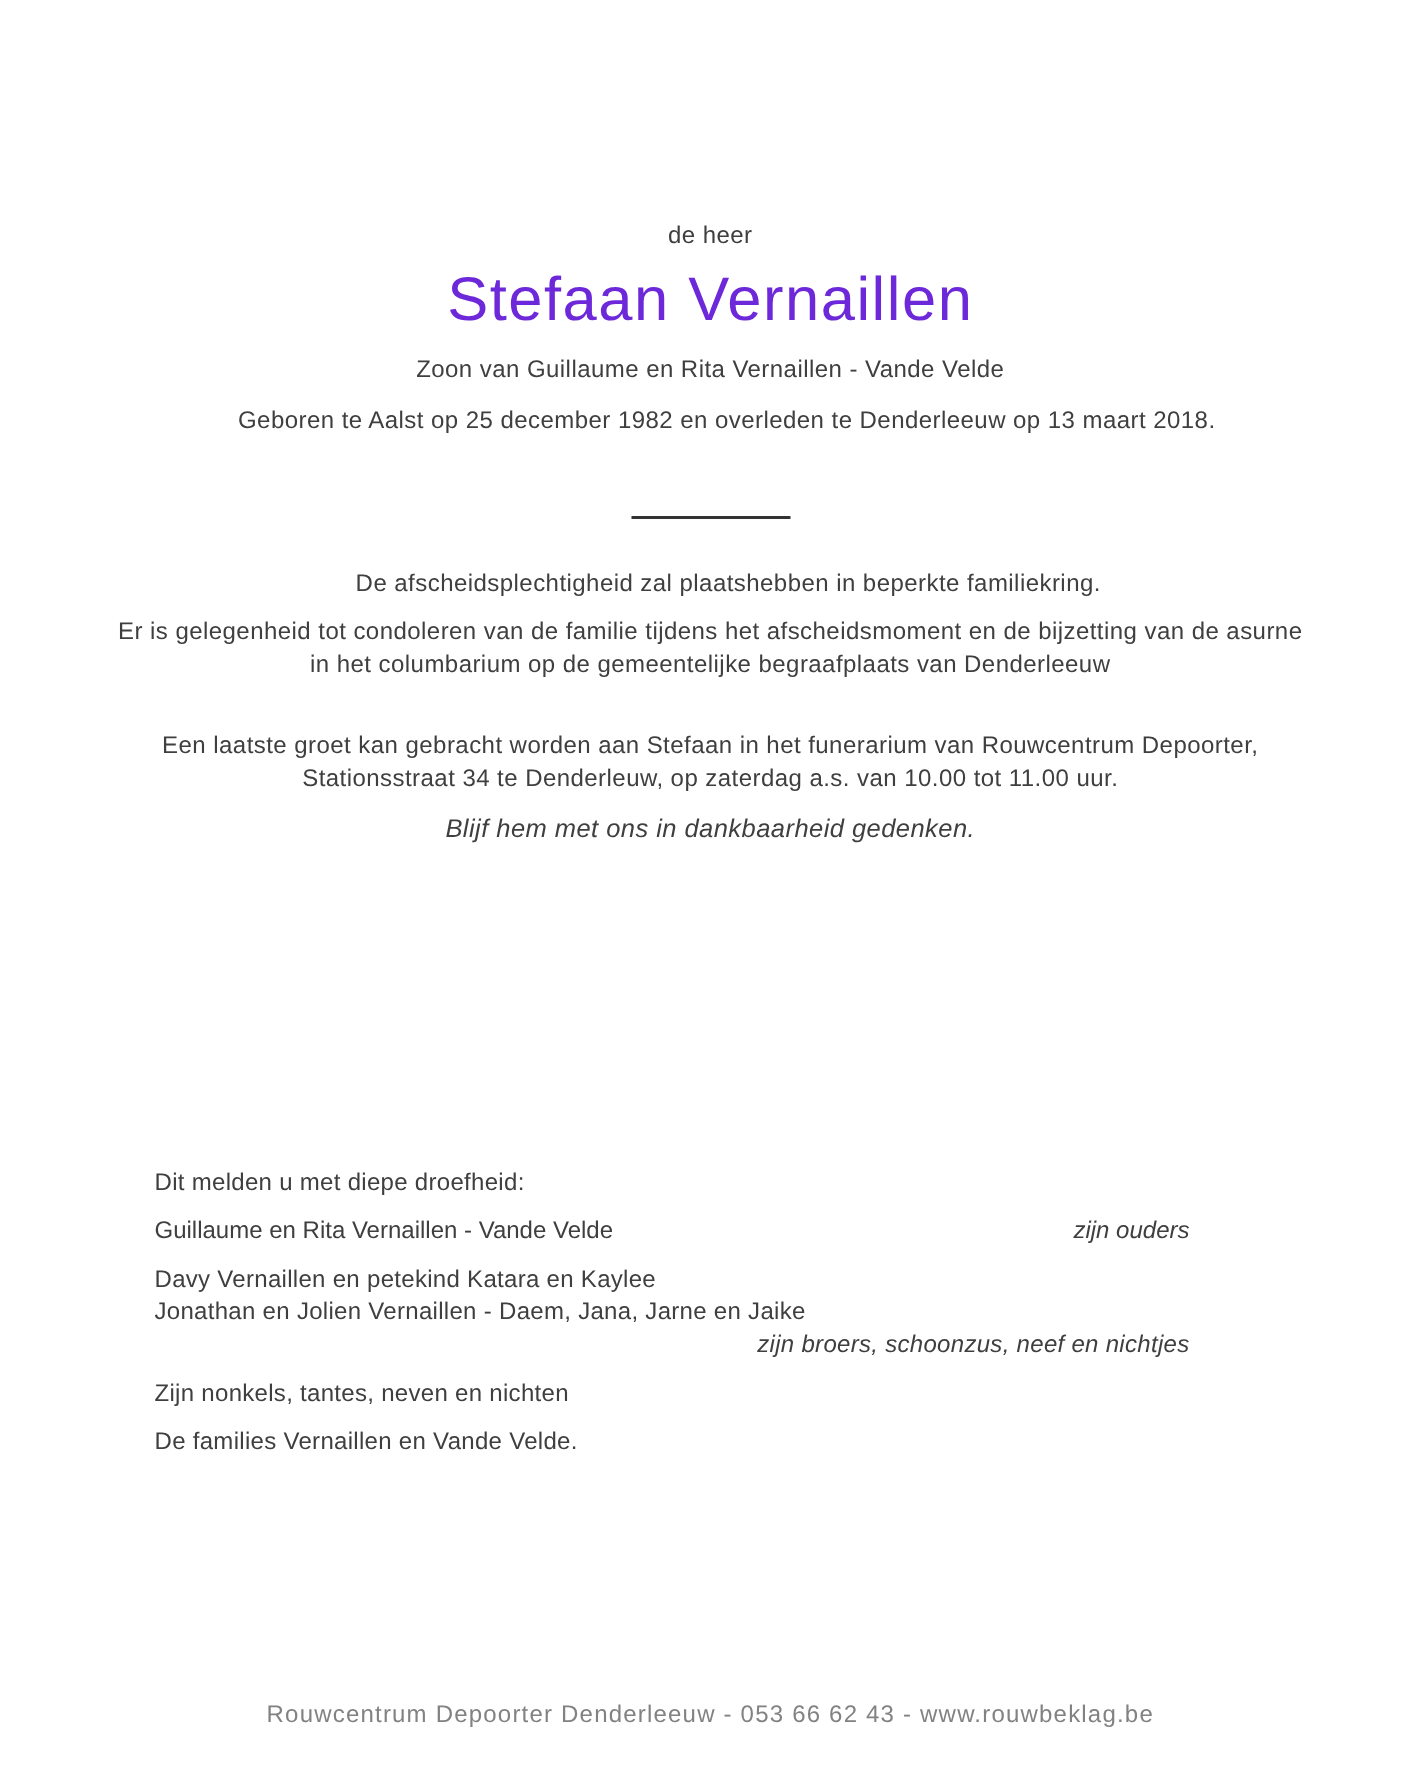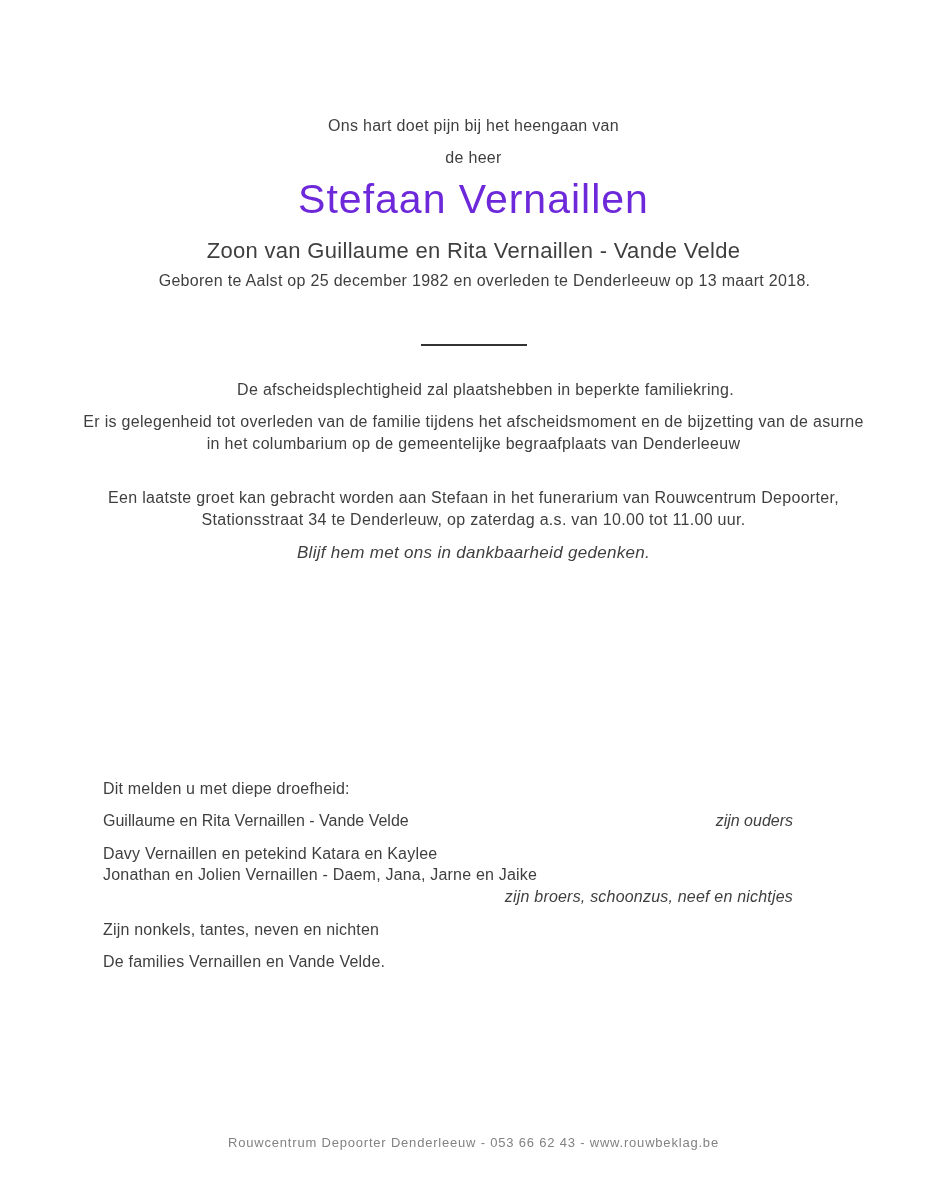--- a/index.html
+++ b/index.html
@@ -24,21 +24,21 @@
     text-align: center;
     font-size: 16px;
     font-weight: 300;
     letter-spacing: 0.3px;
     color: #3f3f3f;
     white-space: nowrap;
   }
   .intro-line        { top: 117px; }
   .salutation-line   { top: 149px; }
   .deceased-name     { top: 176px; font-size: 41px; letter-spacing: 1px; color: #6d28d9; }
-  .relation-line     { top: 238px; font-size: 22px; }
+  .relation-line     { top: 238px; font-size: 16px; }
   .dates-line        { top: 272px; padding-left: 11px; }
   .divider {
     position: absolute;
     top: 336px;
     left: 50%;
     width: 106px;
     margin-left: -53px;
     border: 0;
     border-top: 2px solid #333333;
   }
@@ -86,41 +86,40 @@
   .siblings-line-2   { top: 866px; }
   .siblings-relation { top: 888px; text-align: right; font-style: italic; }
   .relatives-line    { top: 921px; }
   .families-line     { top: 953px; }
   .footer-line {
     position: absolute;
     top: 1135px;
     left: 0;
     width: 100%;
     text-align: center;
-    font-size: 13px;
+    font-size: 16px;
     letter-spacing: 0.8px;
     color: #828282;
     white-space: nowrap;
   }
 </style>
 </head>
 <body>
 
 <div class="page">
 
-  <div class="line intro-line">Ons hart doet pijn bij het heengaan van</div>
   <div class="line salutation-line">de heer</div>
   <div class="line deceased-name">Stefaan Vernaillen</div>
   <div class="line relation-line">Zoon van Guillaume en Rita Vernaillen - Vande Velde</div>
   <div class="line dates-line">Geboren te Aalst op 25 december 1982 en overleden te Denderleeuw op 13 maart 2018.</div>
 
   <hr class="divider">
 
   <div class="line service-line">De afscheidsplechtigheid zal plaatshebben in beperkte familiekring.</div>
-  <div class="line condolence-line-1">Er is gelegenheid tot overleden van de familie tijdens het afscheidsmoment en de bijzetting van de asurne</div>
+  <div class="line condolence-line-1">Er is gelegenheid tot condoleren van de familie tijdens het afscheidsmoment en de bijzetting van de asurne</div>
   <div class="line condolence-line-2">in het columbarium op de gemeentelijke begraafplaats van Denderleeuw</div>
   <div class="line greeting-line-1">Een laatste groet kan gebracht worden aan Stefaan in het funerarium van Rouwcentrum Depoorter,</div>
   <div class="line greeting-line-2">Stationsstraat 34 te Denderleuw, op zaterdag a.s. van 10.00 tot 11.00 uur.</div>
   <div class="line remembrance-line">Blijf hem met ons in dankbaarheid gedenken.</div>
 
   <div class="family-block">
     <div class="family-line announcement-line">Dit melden u met diepe droefheid:</div>
 
     <div class="parents-row">
       <span class="family-line-text">Guillaume en Rita Vernaillen - Vande Velde</span>

